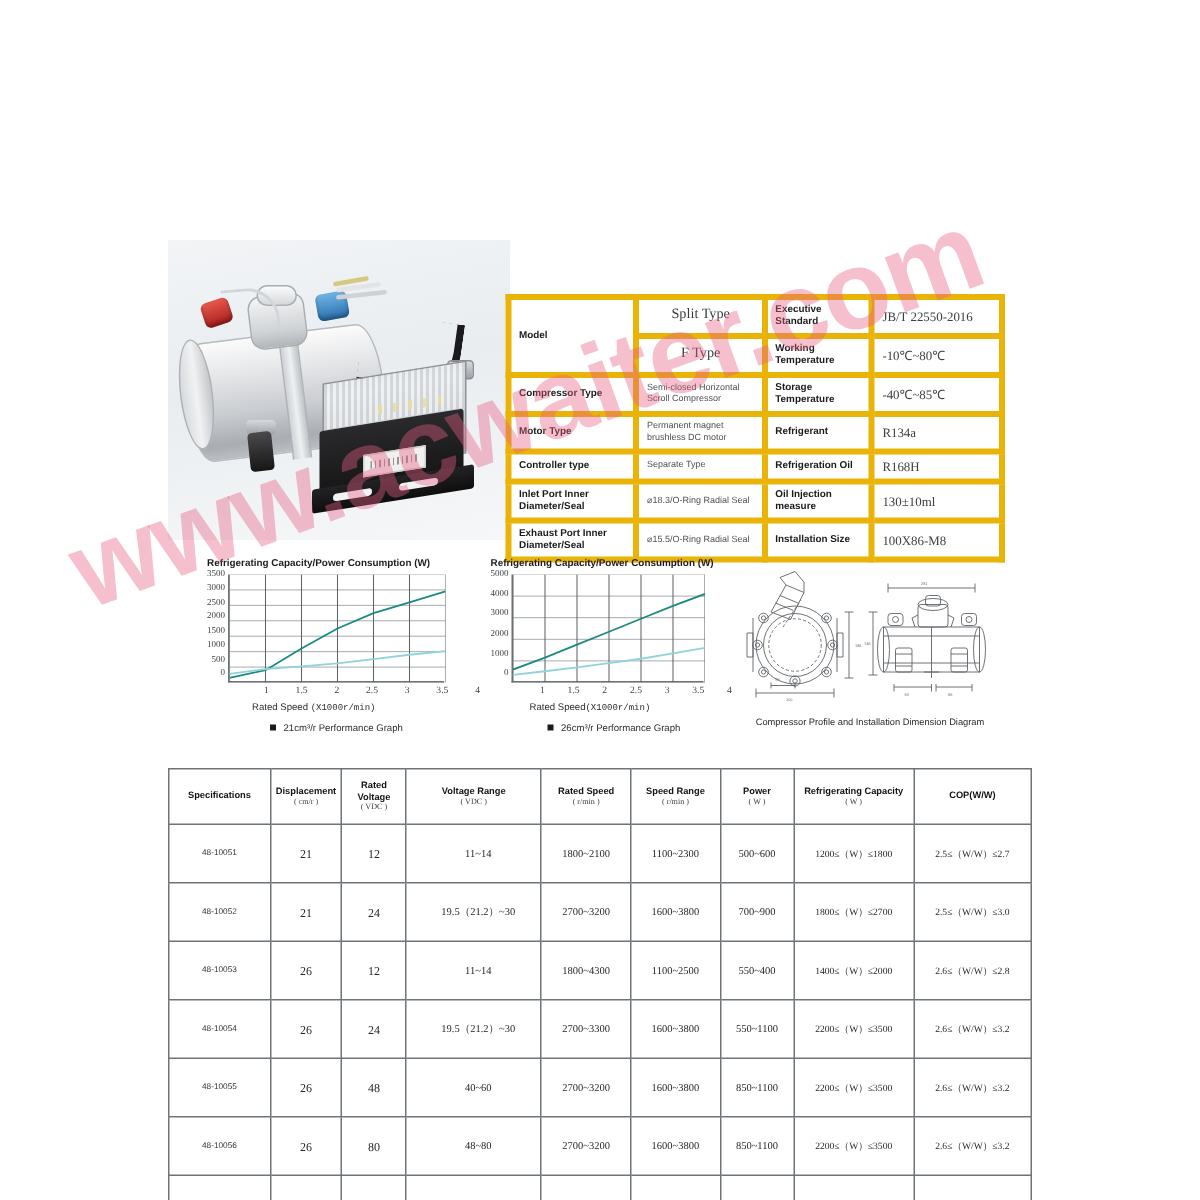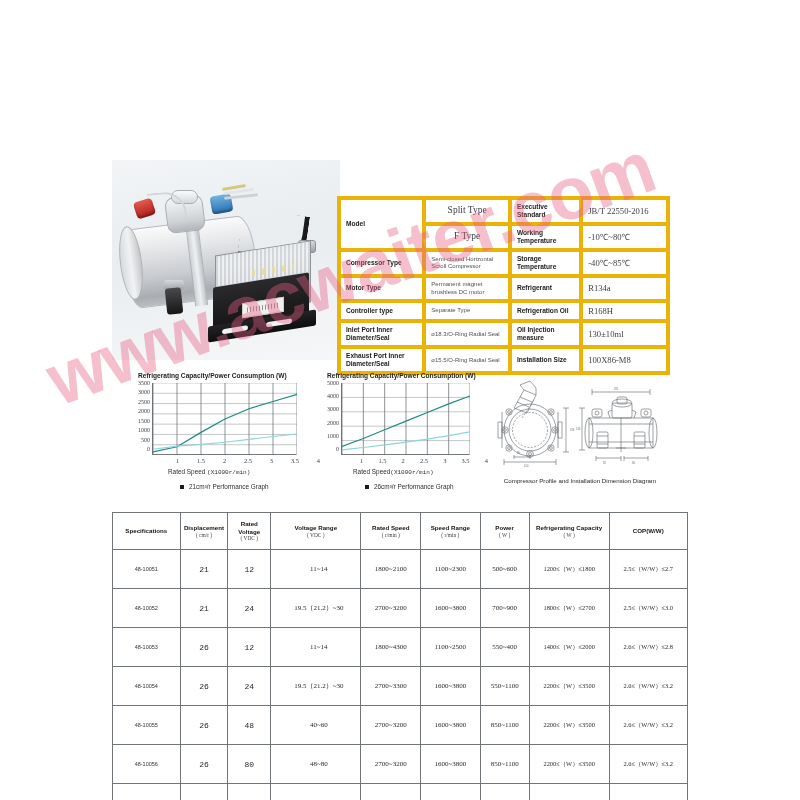--- a/index.html
+++ b/index.html
@@ -361,21 +361,21 @@
   }
   #model-table thead th .unit {
     display: block;
     font-weight: normal;
     font-size: 5.4px;
     color: #3c3f42;
     font-family: "Liberation Serif", serif;
   }
   #model-table tbody td { height: 34px; padding: 2px 2px; }
   .c-spec { font-size: 5.5px; color: #303335; }
-  .c-num  { font-size: 8px; font-family: Liberation Mono, monospace; color: #26292b; }
+  .c-num  { font-size: 8px; font-family: Liberation Serif, serif; color: #26292b; }
   .c-rng  { font-size: 7px; font-family: "Liberation Serif", serif; color: #26292b; text-align: left; padding-left: 8px !important; }
   .c-mid  { font-size: 7px; font-family: "Liberation Serif", serif; color: #26292b; }
   .c-cap  { font-size: 6.4px; font-family: "Liberation Serif", serif; color: #26292b; }
 </style>
 </head>
 <body>
 
 <div id="page">
 
   <div id="photo-area">

